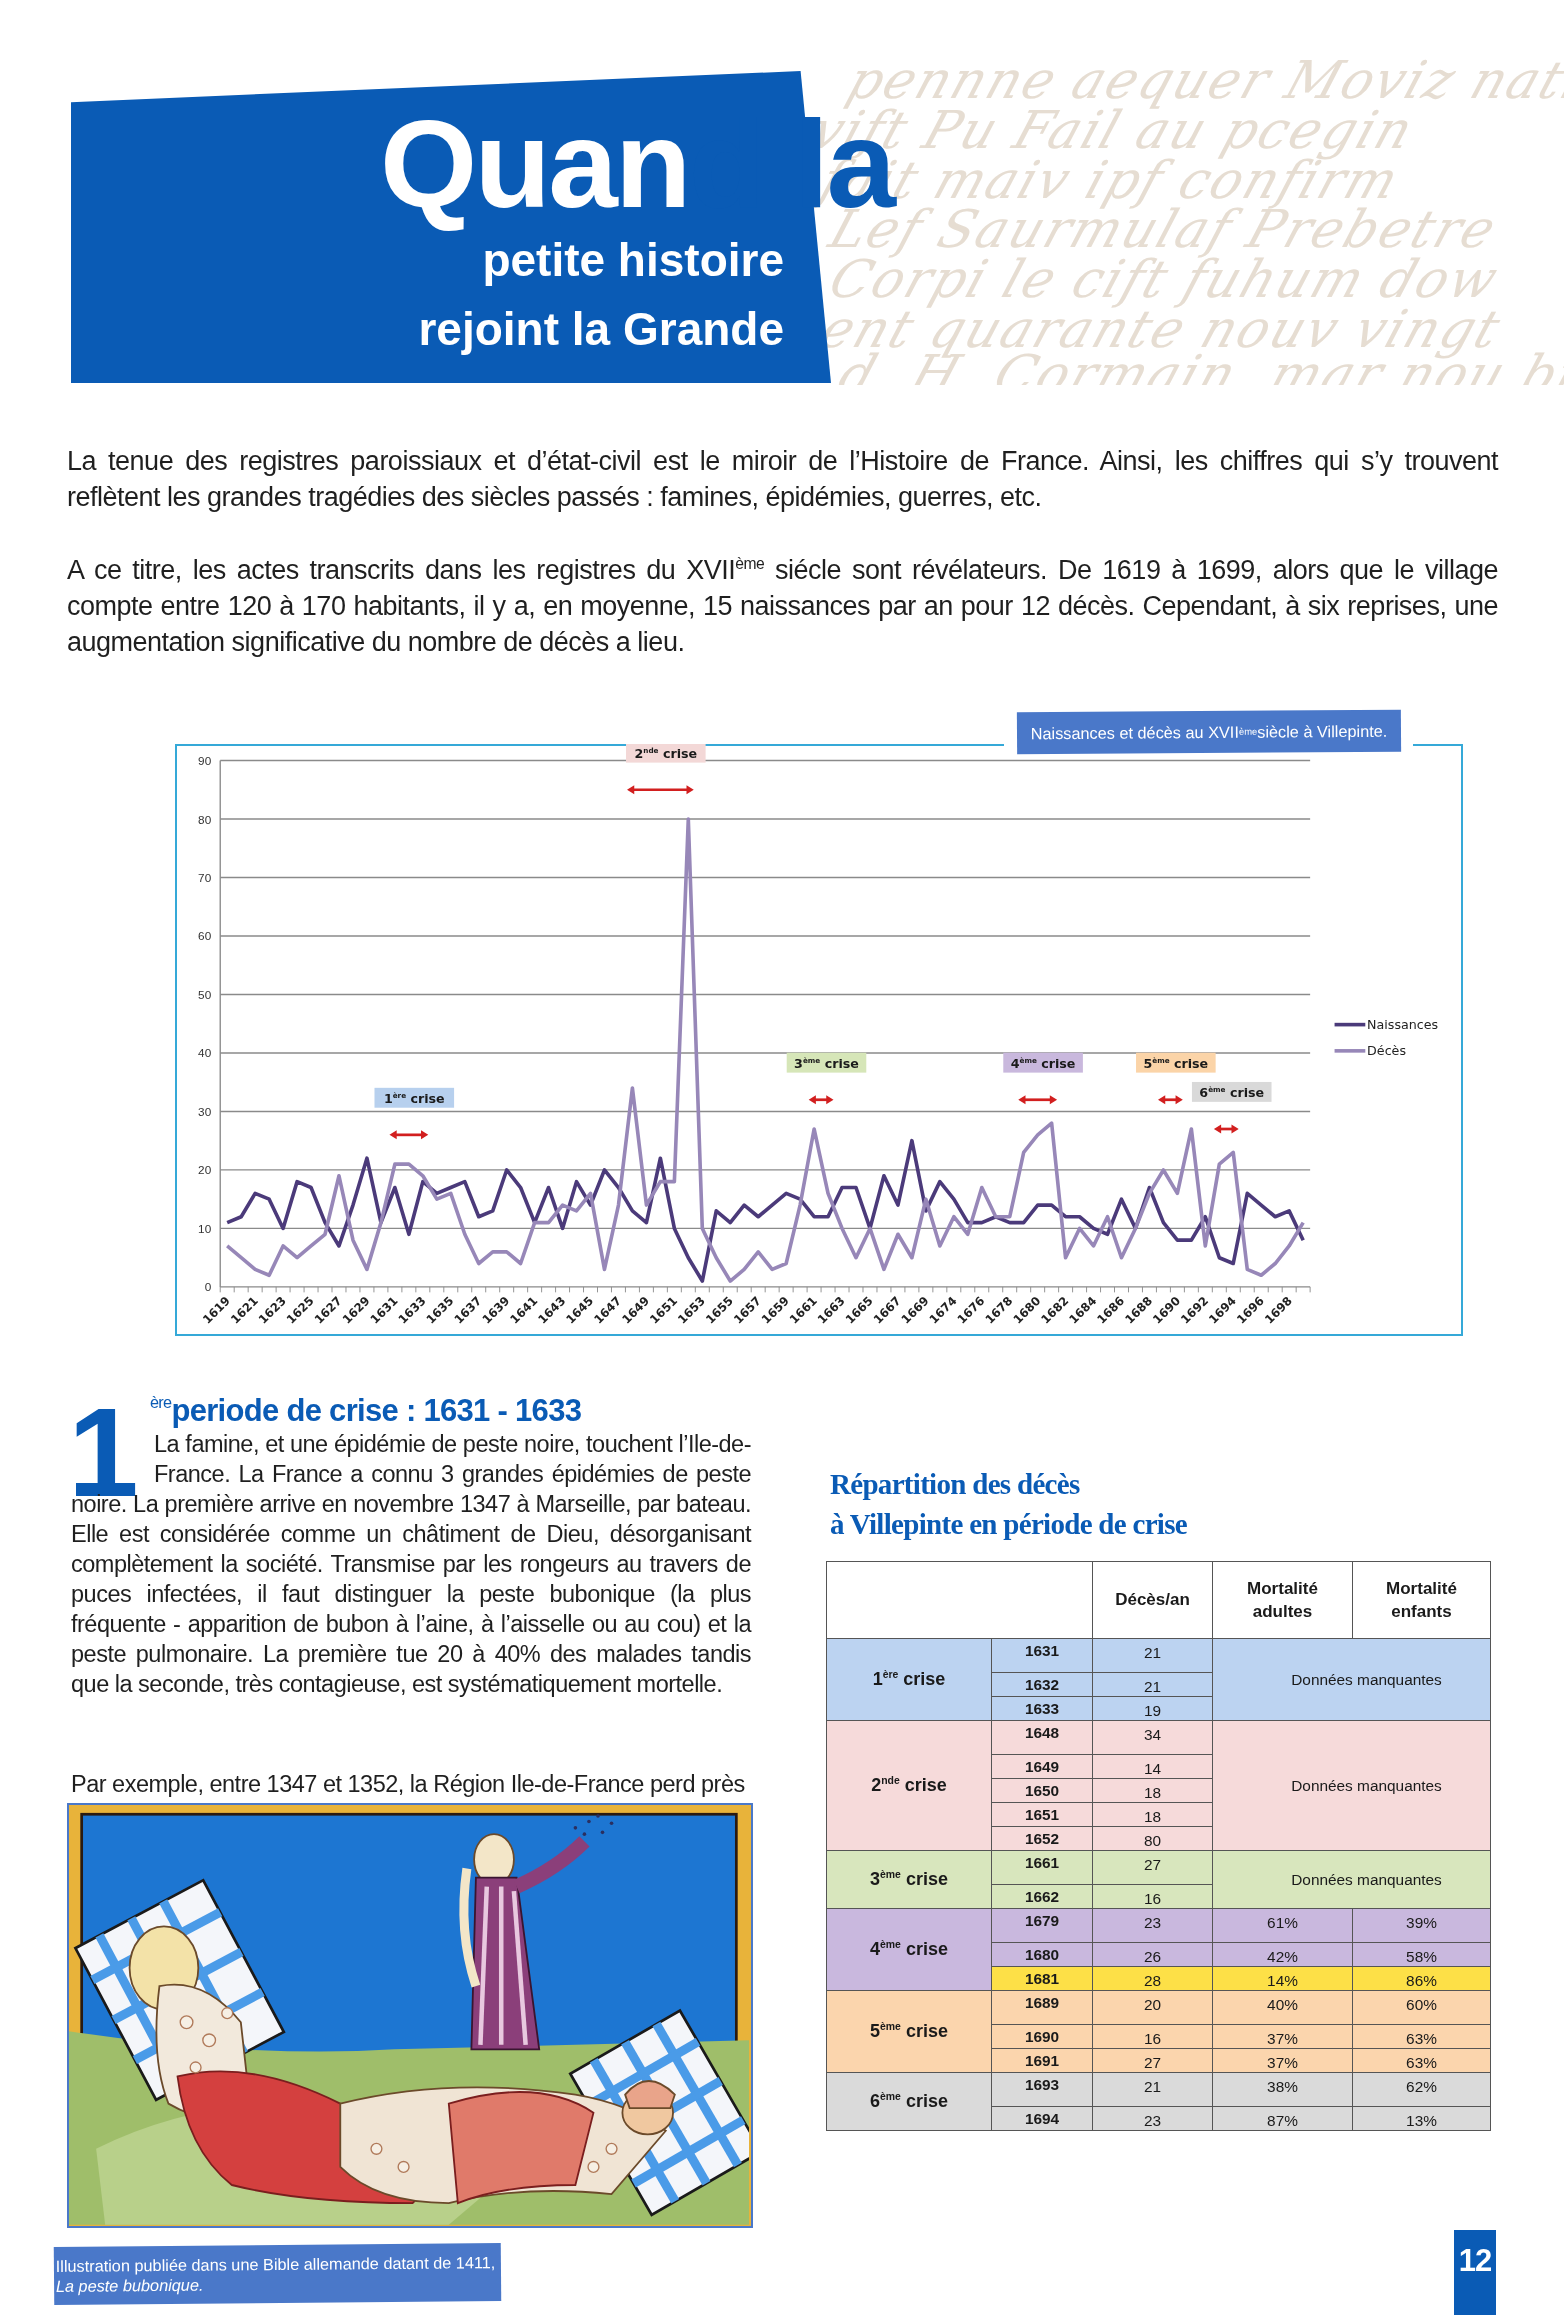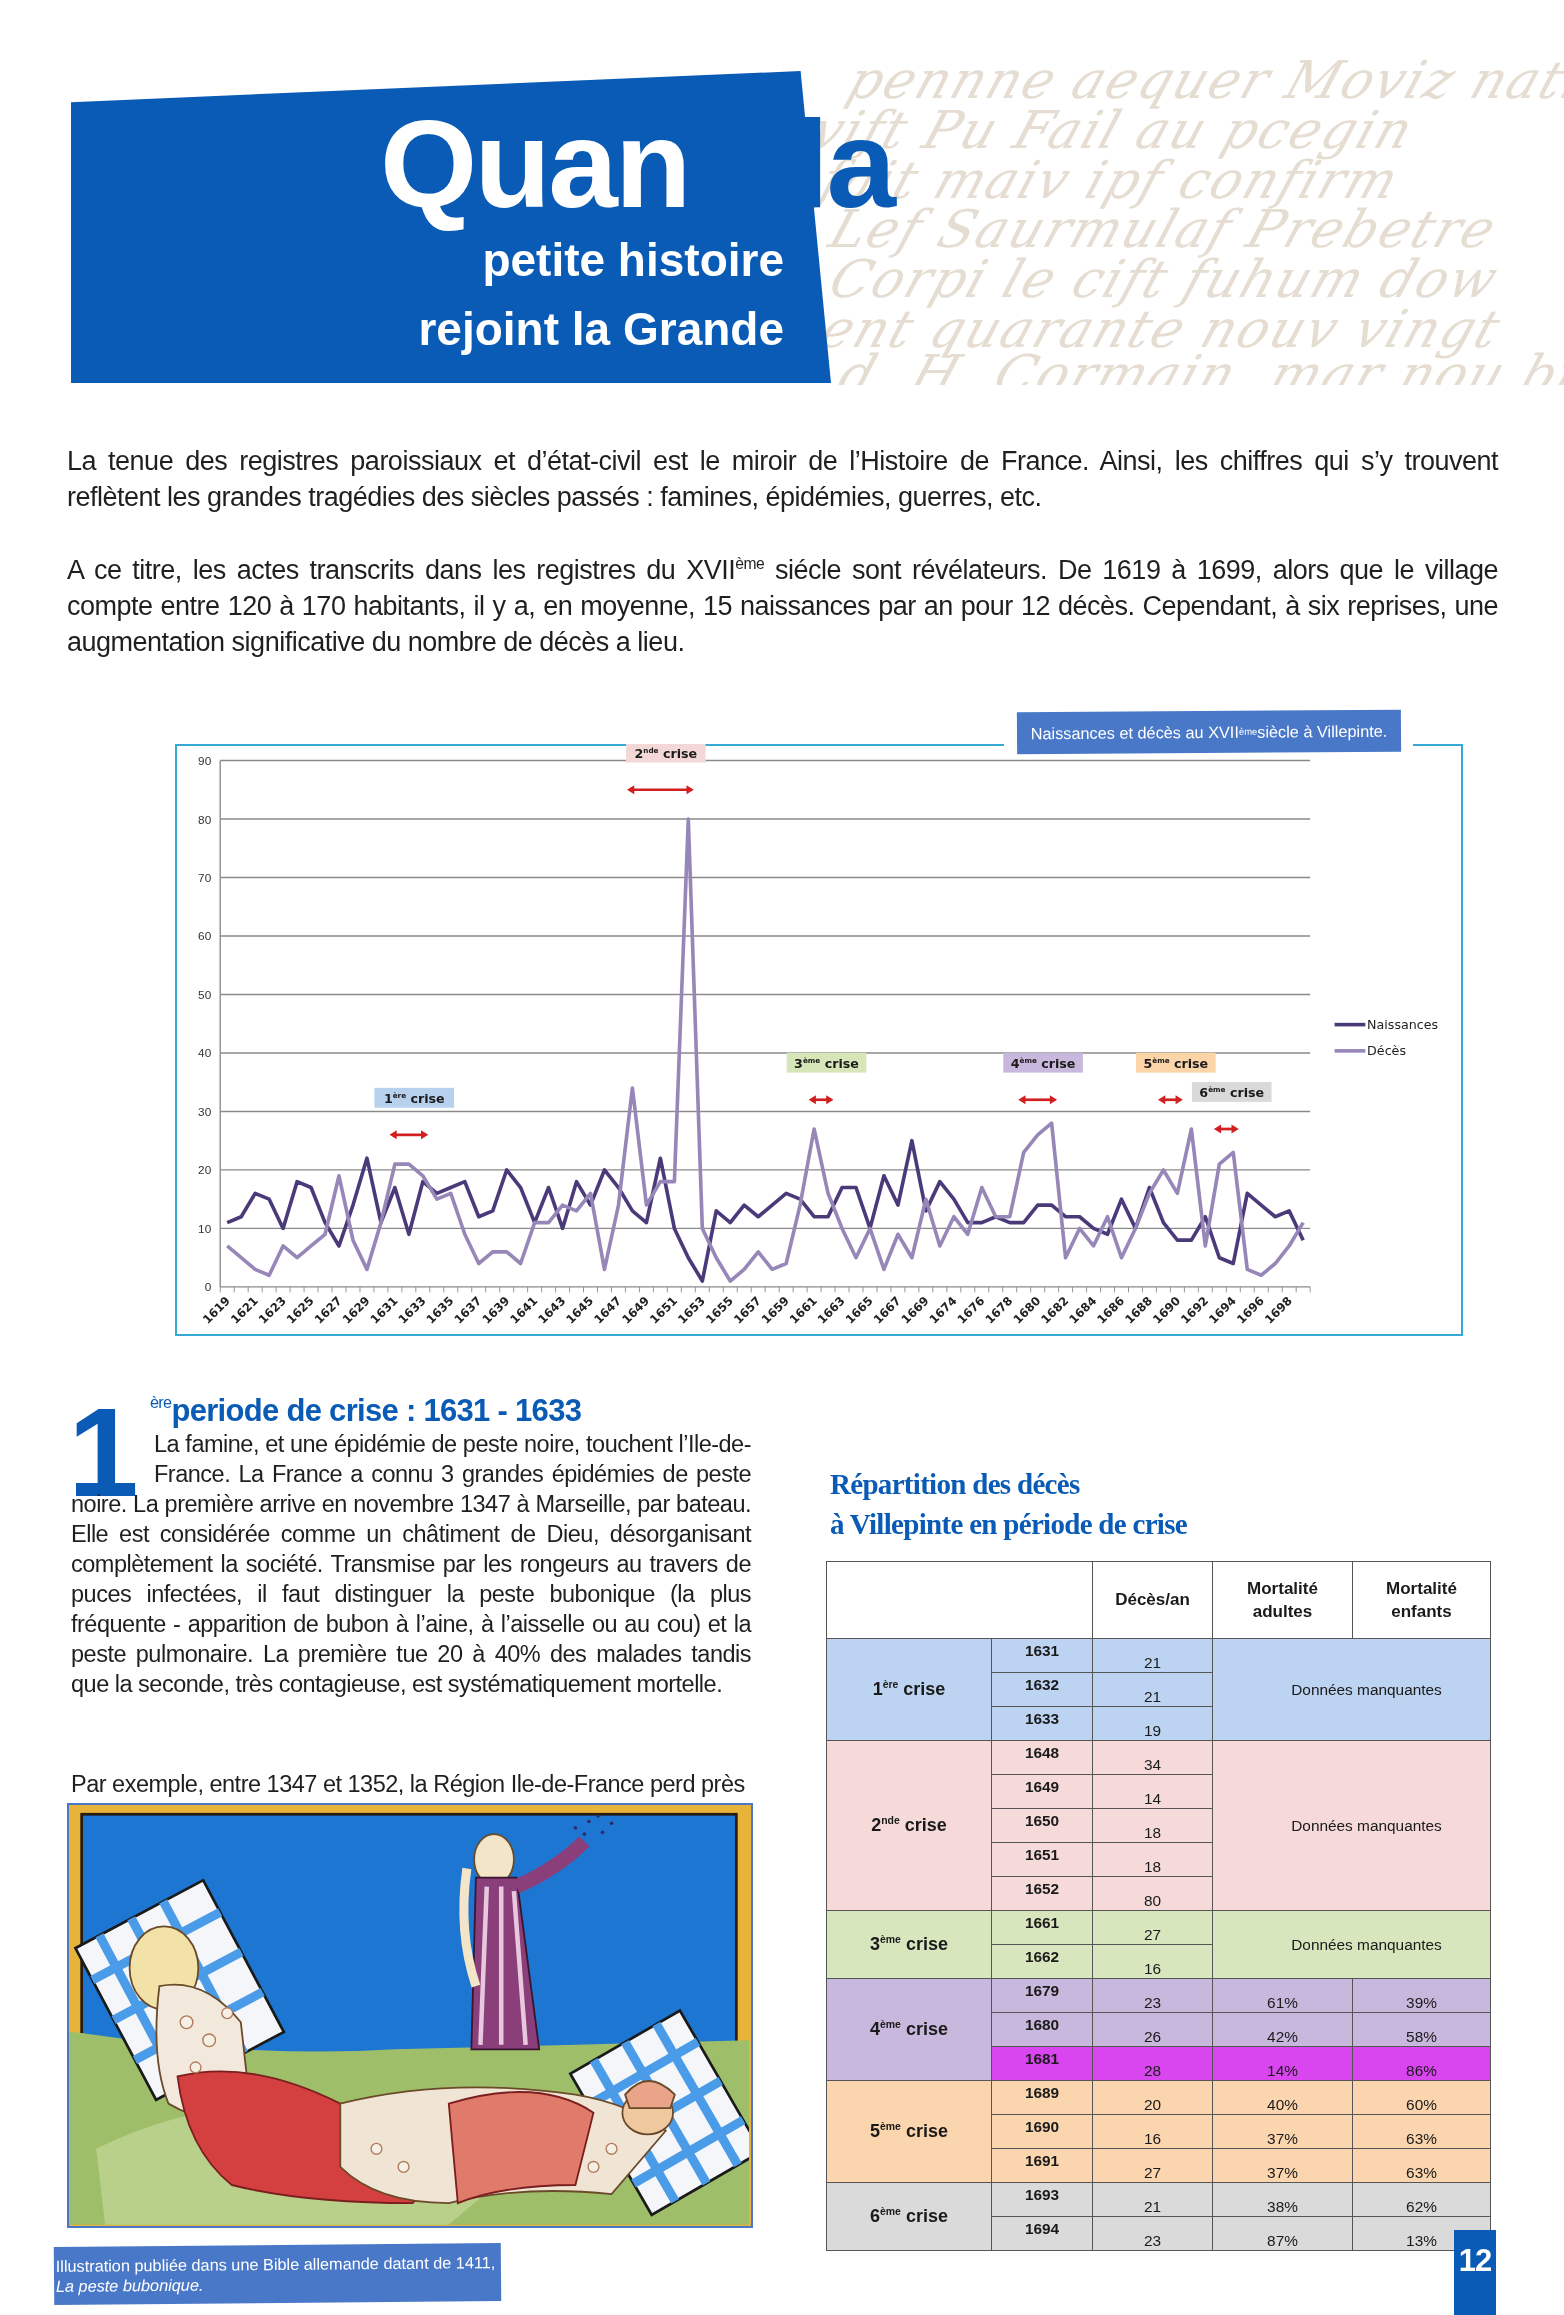--- a/index.html
+++ b/index.html
@@ -42,21 +42,21 @@
   .illus-caption { position: absolute; left: 54px; top: 2245px; width: 447px; height: 58px; background: #4a78c9; color: #fff; font-size: 16.3px; line-height: 20px; padding: 9px 0 0 1.8px; transform: rotate(-0.5deg); }
   .illus-caption .it { font-style: italic; }
 
   
   .tbl-title { position: absolute; left: 830px; top: 1464px; font-size: 29px; font-weight: bold; color: #0a5bb5; line-height: 40px; letter-spacing: -0.7px; font-family: Liberation Serif, serif; }
   table.crisis { position: absolute; left: 826px; top: 1561px; width: 665px; border-collapse: collapse; font-family: "Liberation Sans", sans-serif; font-size: 15.4px; border: 1.8px solid #4a78c9; }
   table.crisis th, table.crisis td { border: 0.9px solid #555; text-align: center; }
   table.crisis thead th { background: #fff; font-weight: bold; height: 77px; font-size: 17px; line-height: 23.5px; }
   table.crisis thead th.blank { border-right: 0.9px solid #555; border-bottom: 0.9px solid #555; }
   table.crisis td.year { font-weight: bold; vertical-align: top; padding-top: 2.7px; }
-  table.crisis td.val { vertical-align: top; padding-top: 15px; }
+  table.crisis td.val { vertical-align: top; padding-top: 5px; }
   table.crisis td.cr { font-weight: bold; font-size: 18px; }
   table.crisis td.miss { font-size: 15.4px; padding-left: 30px; }
   table.crisis tr td { height: 23.5px; }
   table.crisis tr.tall td.year, table.crisis tr.tall td.val { height: 34px; }
 
   
   .pageno { position: absolute; left: 1454px; top: 2230px; width: 42px; height: 86px; background: #0a5bb5; color: #fff; font-size: 31px; font-weight: bold; text-align: center; padding-top: 12.7px; letter-spacing: -0.9px; }
 </style>
 </head>
 <body>
@@ -422,21 +422,21 @@
         <td class="val">23</td>
         <td class="val">61%</td>
         <td class="val">39%</td>
       </tr>
       <tr style="background: rgb(201, 184, 222);">
         <td class="year">1680</td>
         <td class="val">26</td>
         <td class="val">42%</td>
         <td class="val">58%</td>
       </tr>
-      <tr style="background: #d946ef;">
+      <tr style="background: #fde047;">
         <td class="year">1681</td>
         <td class="val">28</td>
         <td class="val">14%</td>
         <td class="val">86%</td>
       </tr>
       <tr class="tall" style="background: rgb(251, 213, 173);">
         <td class="cr" rowspan="3"><span>5</span><sup>ème</sup><span> crise</span></td>
         <td class="year">1689</td>
         <td class="val">20</td>
         <td class="val">40%</td>

